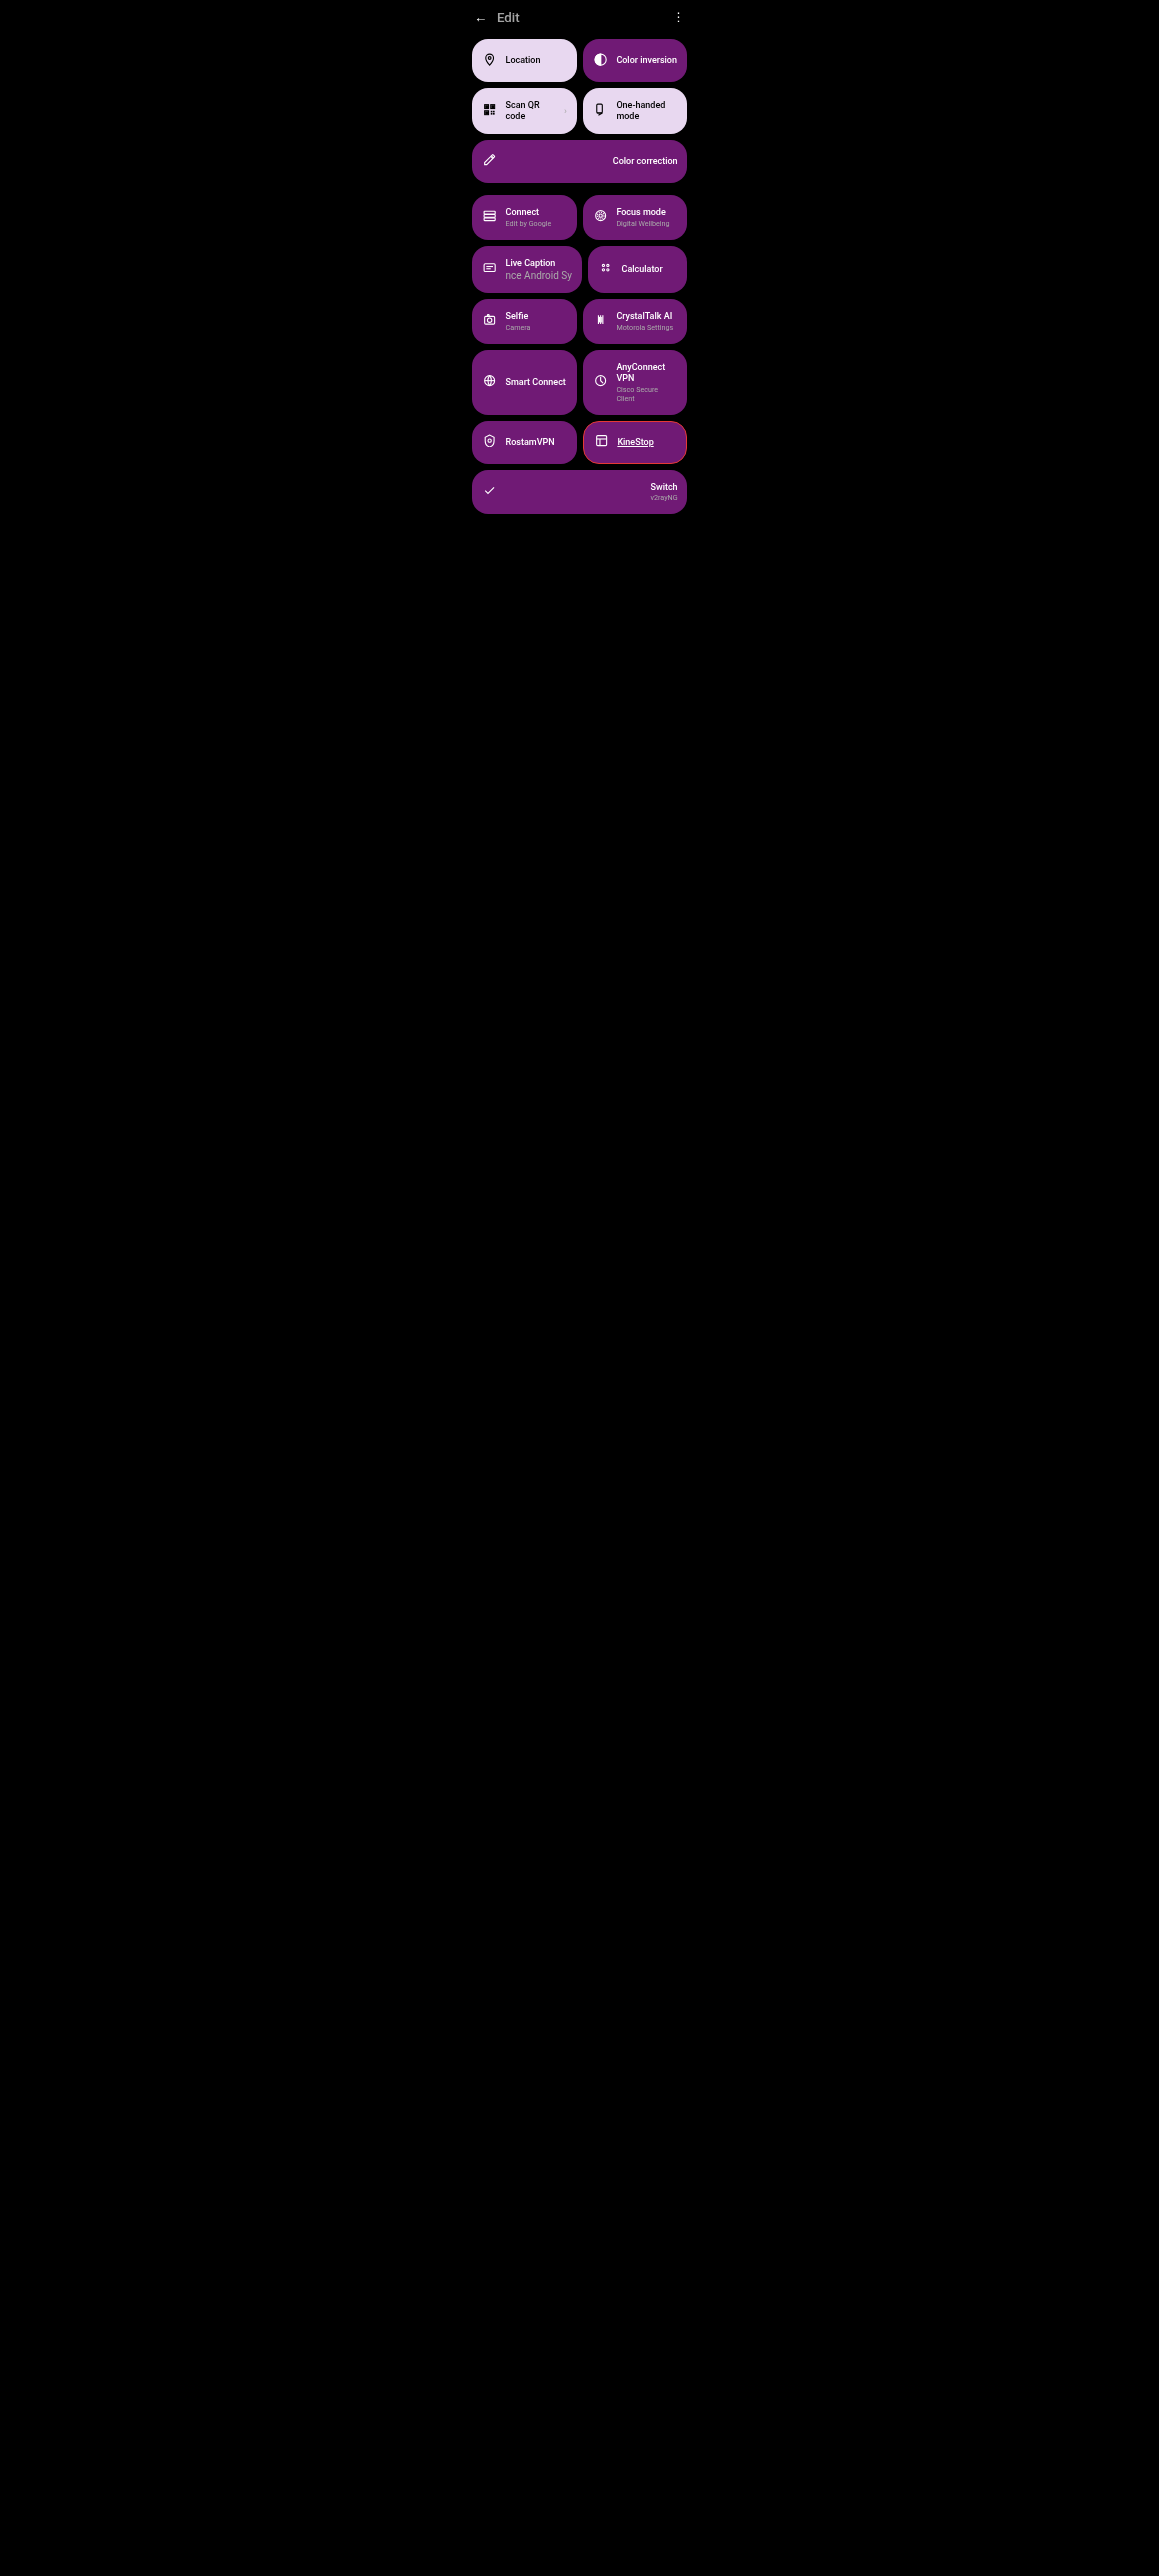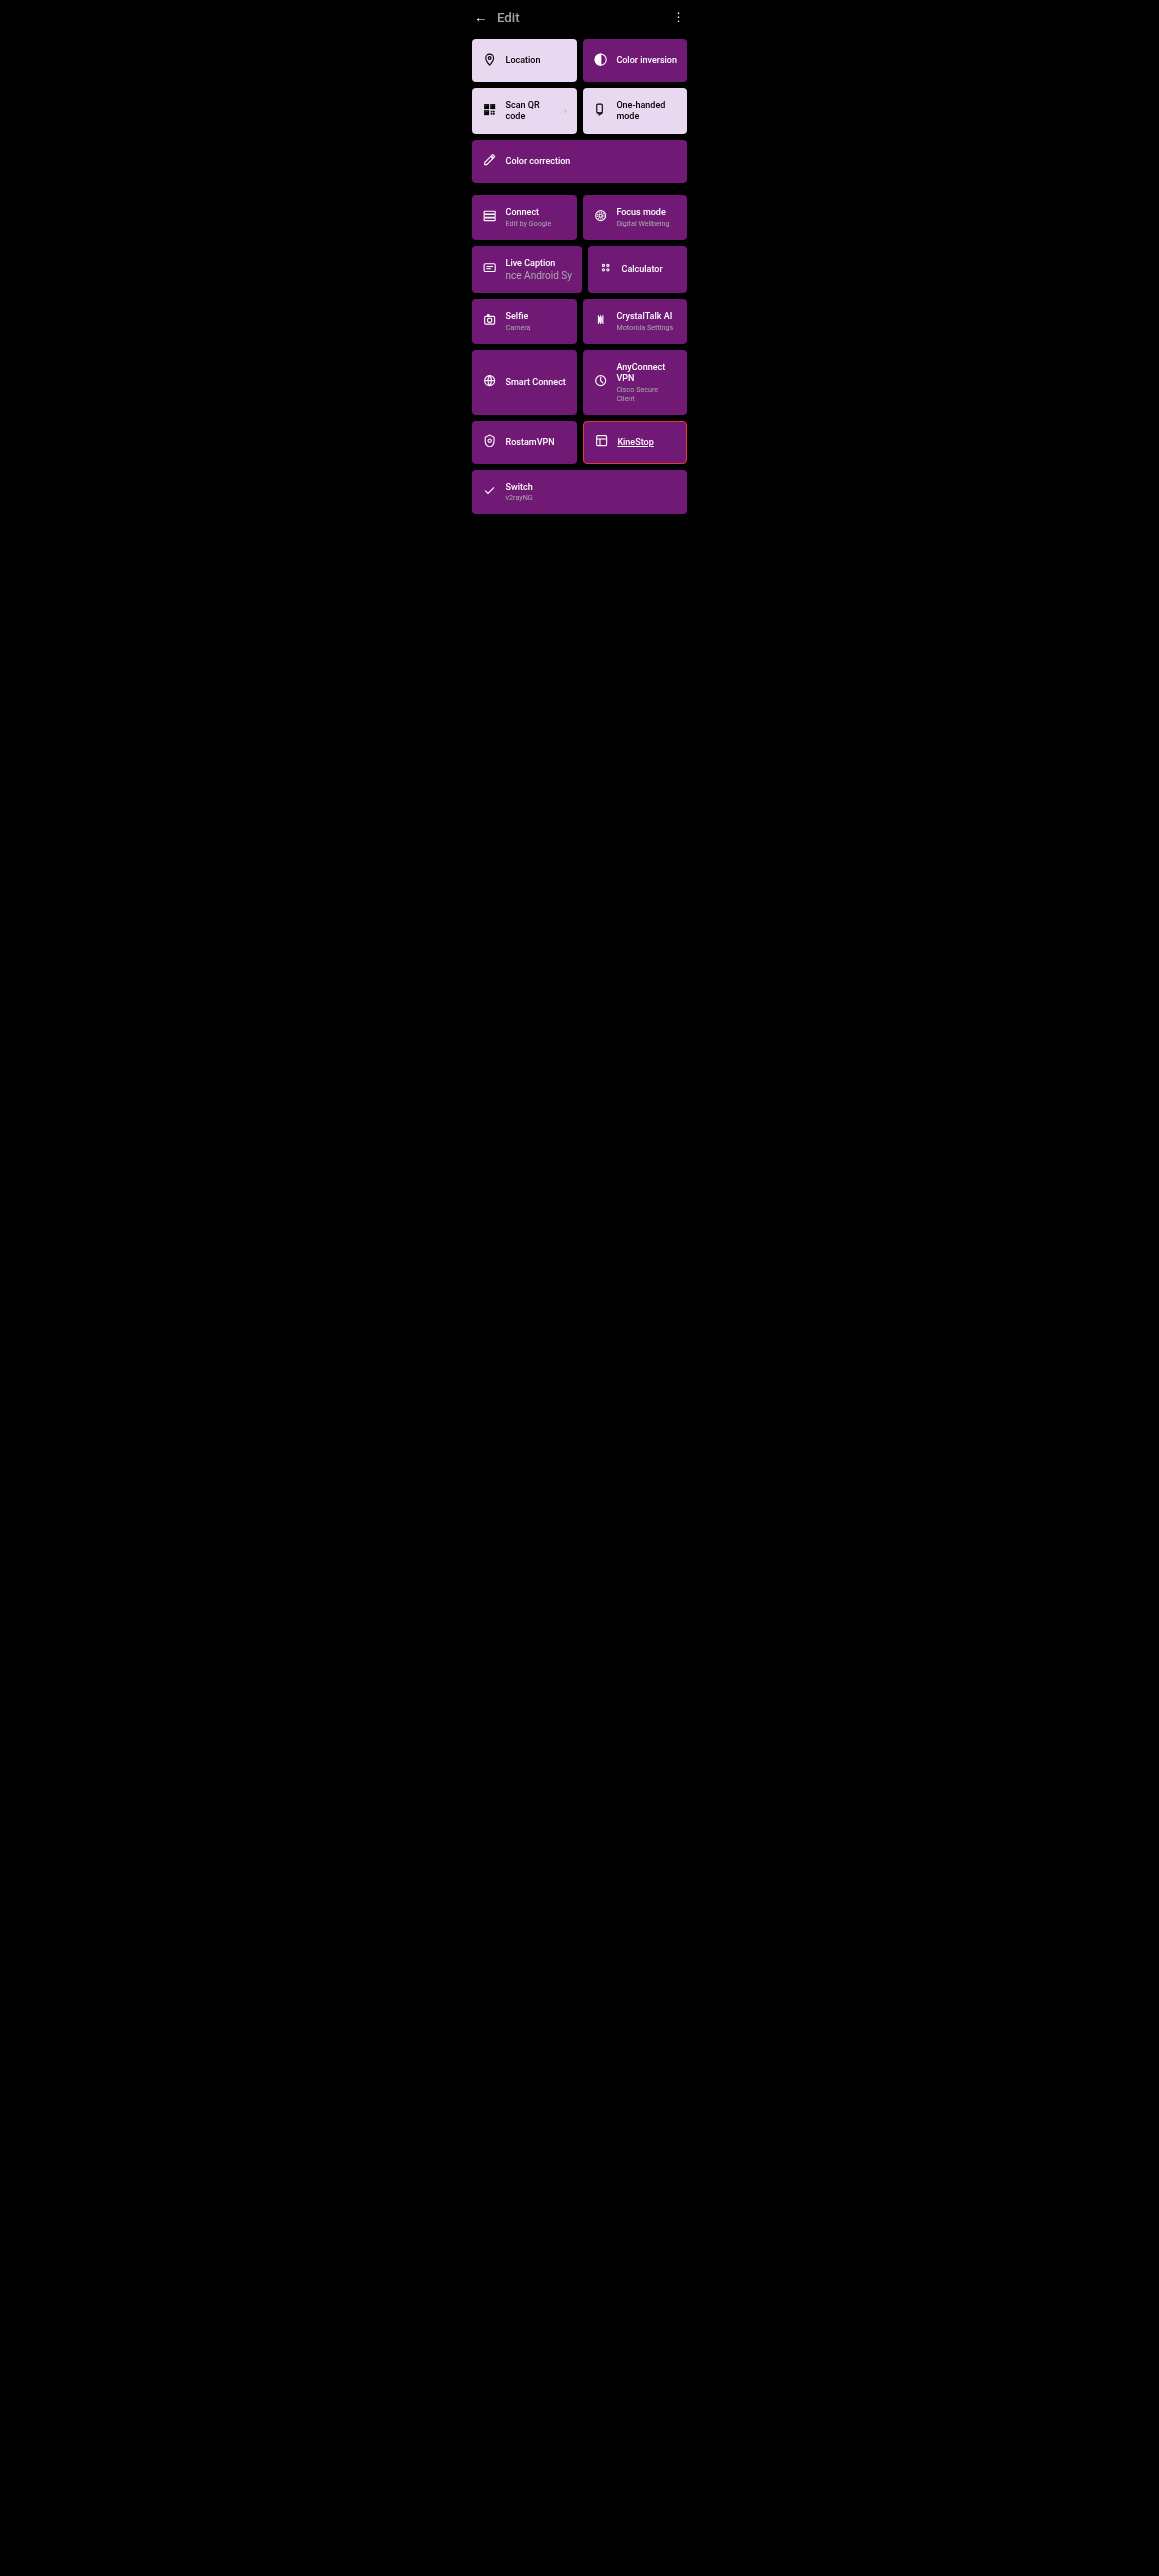--- a/index.html
+++ b/index.html
@@ -60,25 +60,26 @@
       grid-template-columns: 1fr 1fr;
       gap: 6px;
       margin-bottom: 6px;
     }
 
     .grid-1 {
       display: grid;
       grid-template-columns: 1fr;
       gap: 6px;
       margin-bottom: 6px;
+      text-align: right;
     }
 
     .tile {
       background: #2a2a2a;
-      border-radius: 4px;
+      border-radius: 16px;
       padding: 12px 9.7px;
       display: flex;
       align-items: center;
       gap: 7.2px;
       min-height: 43px;
       cursor: pointer;
       position: relative;
     }
 
     .tile.purple {

